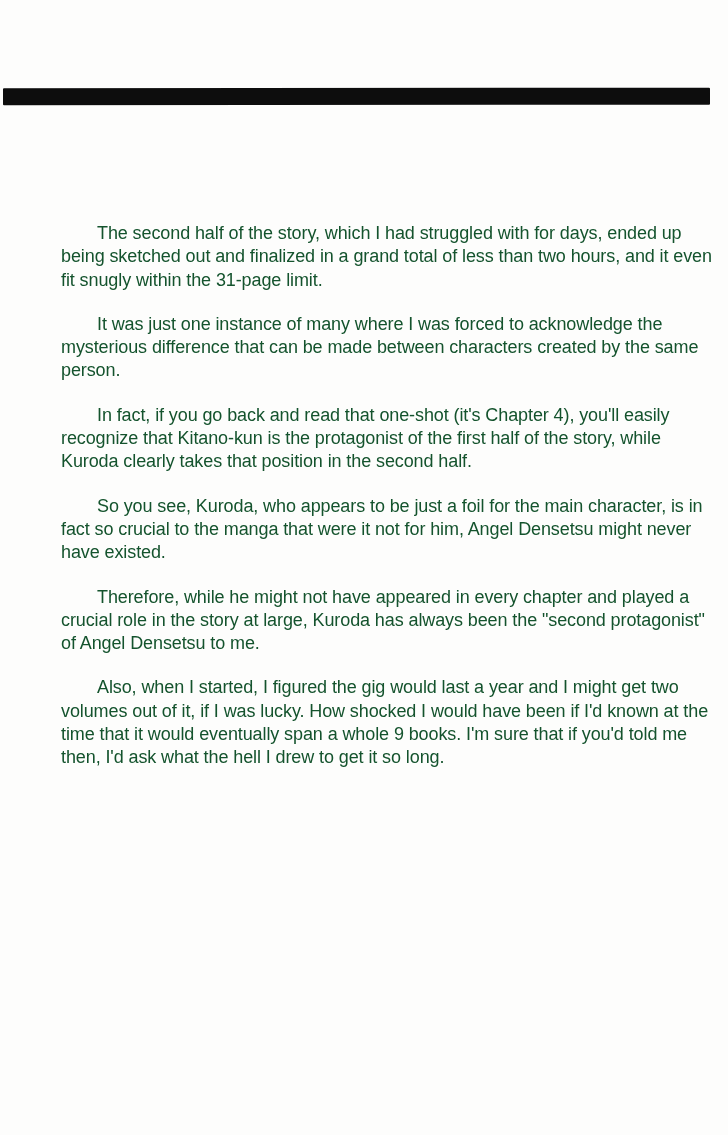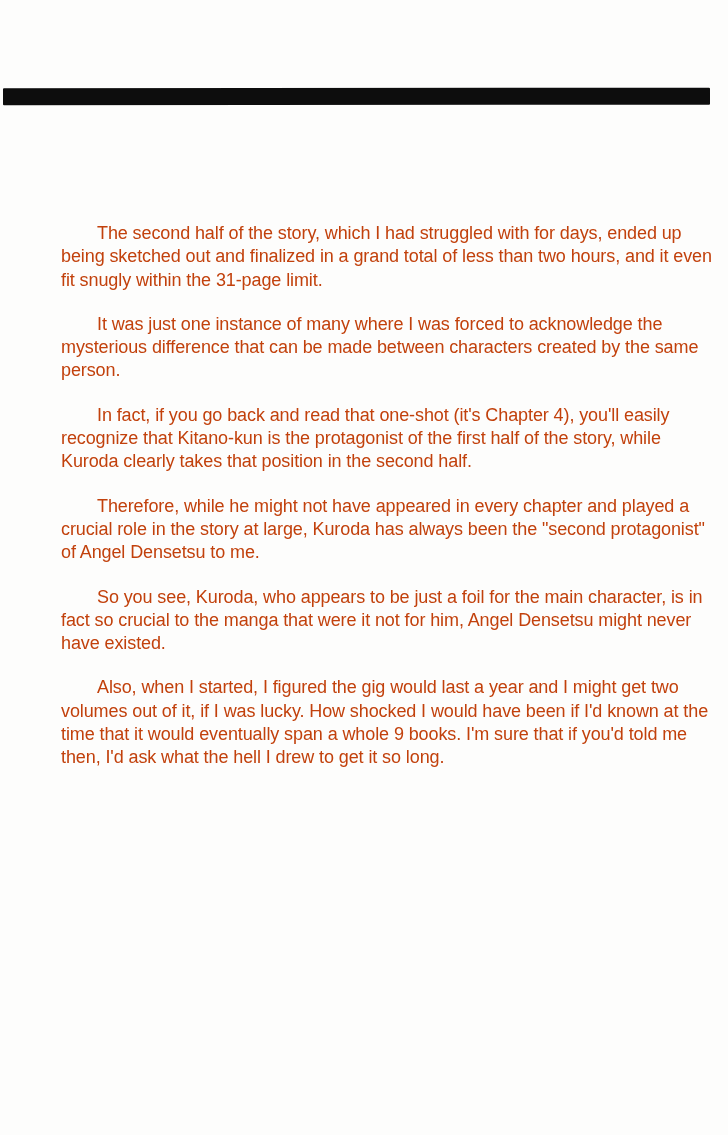--- a/index.html
+++ b/index.html
@@ -23,37 +23,37 @@
     height: 17px;
     background: #0d0d0d;
     border-radius: 1px;
     transform: rotate(-0.06deg);
   }
   .afterword {
     position: absolute;
     left: 61px;
     top: 222px;
     width: 652px;
-    color: #c2410c;
+    color: #14532d;
     font-size: 18px;
     line-height: 23.3px;
     letter-spacing: -0.1px;
     text-align: left;
   }
   .afterword p {
     margin: 0 0 21px 0;
     text-indent: 36px;
   }
 </style>
 </head>
 <body>
 
 <div class="page">
   <div class="top-bar"></div>
   <div class="afterword">
       <p>The second half of the story, which I had struggled with for days, ended up being sketched out and finalized in a grand total of less than two hours, and it even fit snugly within the 31-page limit.</p>
       <p>It was just one instance of many where I was forced to acknowledge the mysterious difference that can be made between characters created by the same person.</p>
       <p>In fact, if you go back and read that one-shot (it's Chapter 4), you'll easily recognize that Kitano-kun is the protagonist of the first half of the story, while Kuroda clearly takes that position in the second half.</p>
+      <p>So you see, Kuroda, who appears to be just a foil for the main character, is in fact so crucial to the manga that were it not for him, Angel Densetsu might never have existed.</p>
       <p>Therefore, while he might not have appeared in every chapter and played a crucial role in the story at large, Kuroda has always been the "second protagonist" of Angel Densetsu to me.</p>
-      <p>So you see, Kuroda, who appears to be just a foil for the main character, is in fact so crucial to the manga that were it not for him, Angel Densetsu might never have existed.</p>
       <p>Also, when I started, I figured the gig would last a year and I might get two volumes out of it, if I was lucky. How shocked I would have been if I'd known at the time that it would eventually span a whole 9 books. I'm sure that if you'd told me then, I'd ask what the hell I drew to get it so long.</p>
     </div>
 </div>
 
 </body></html>

